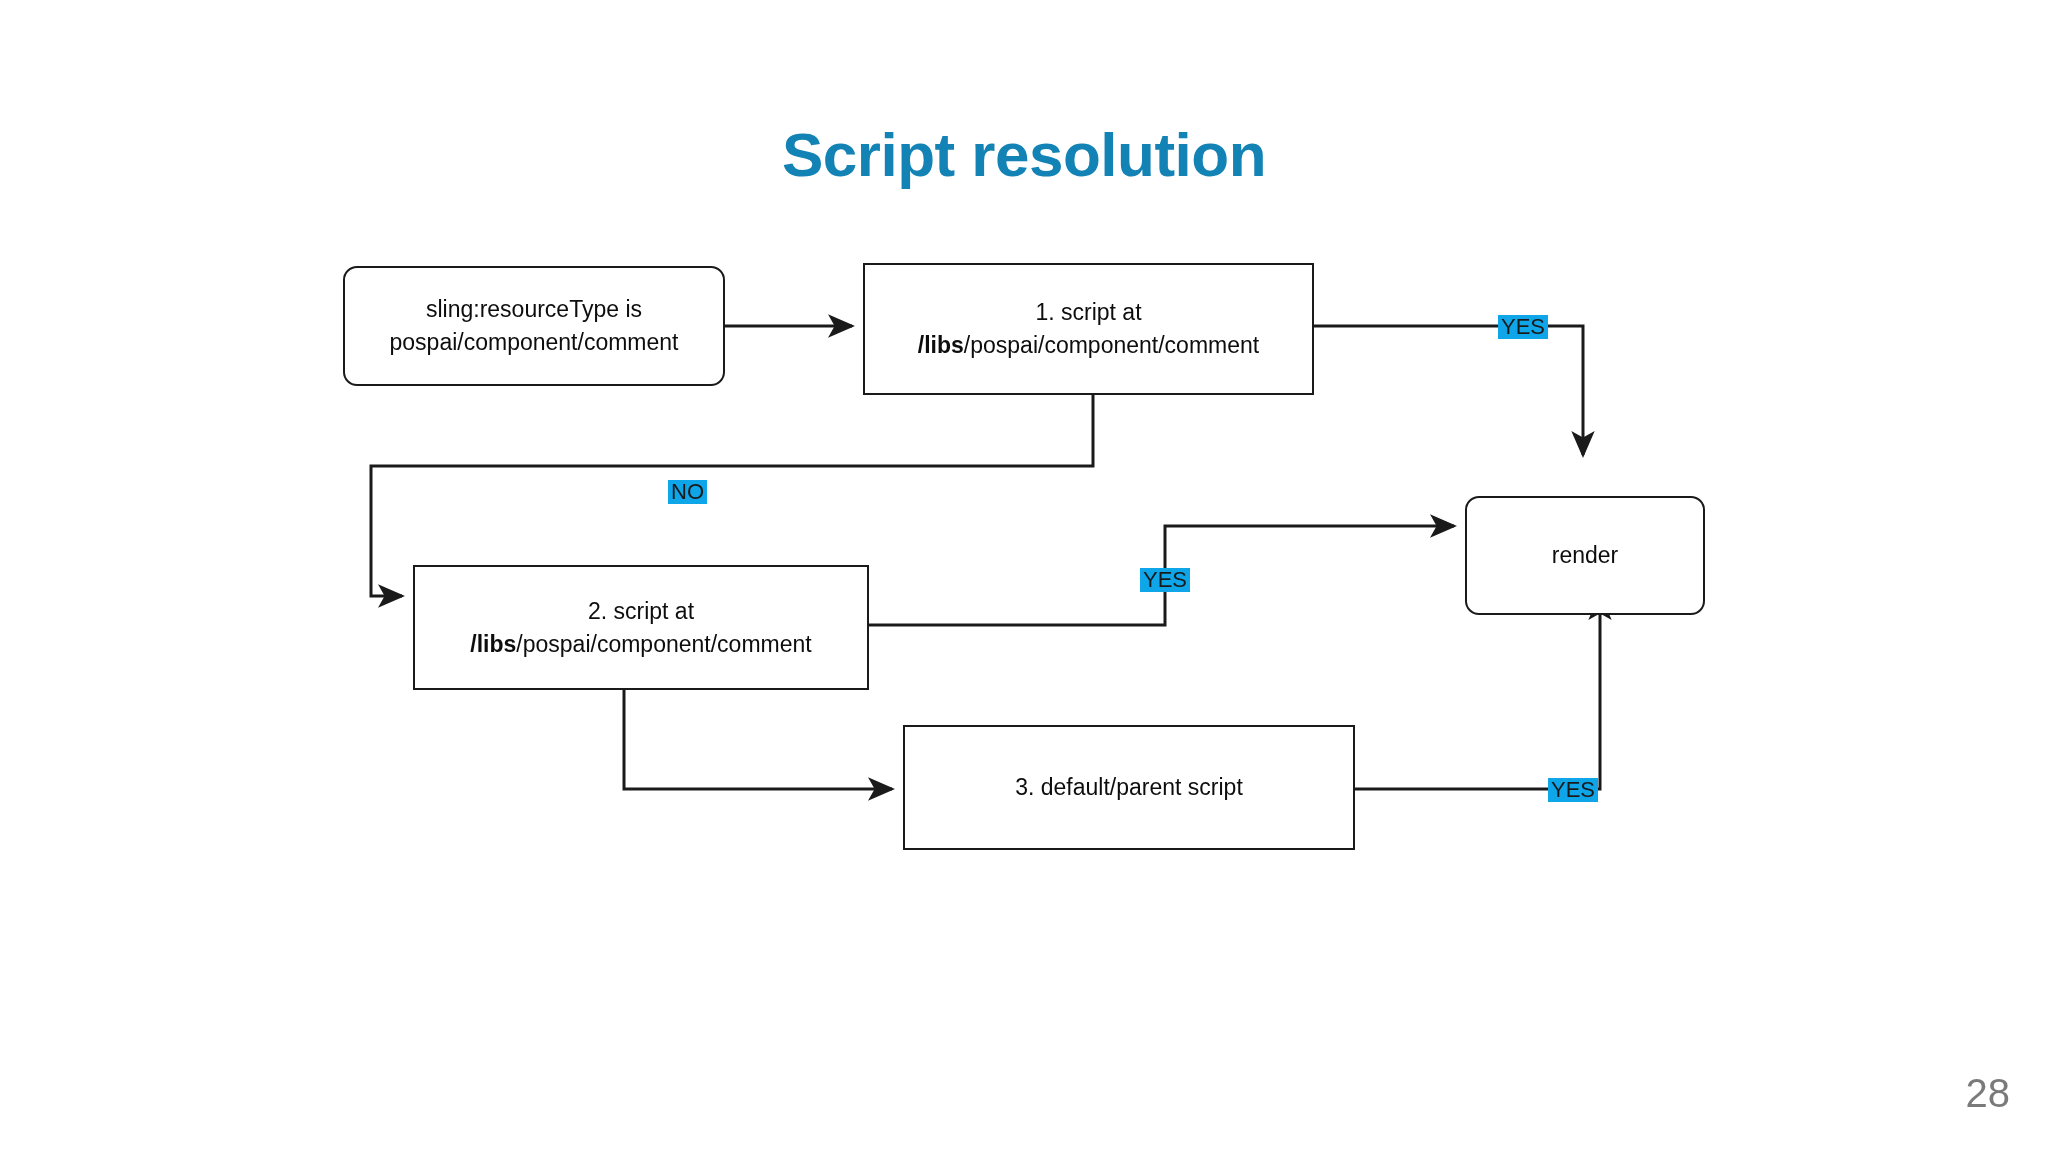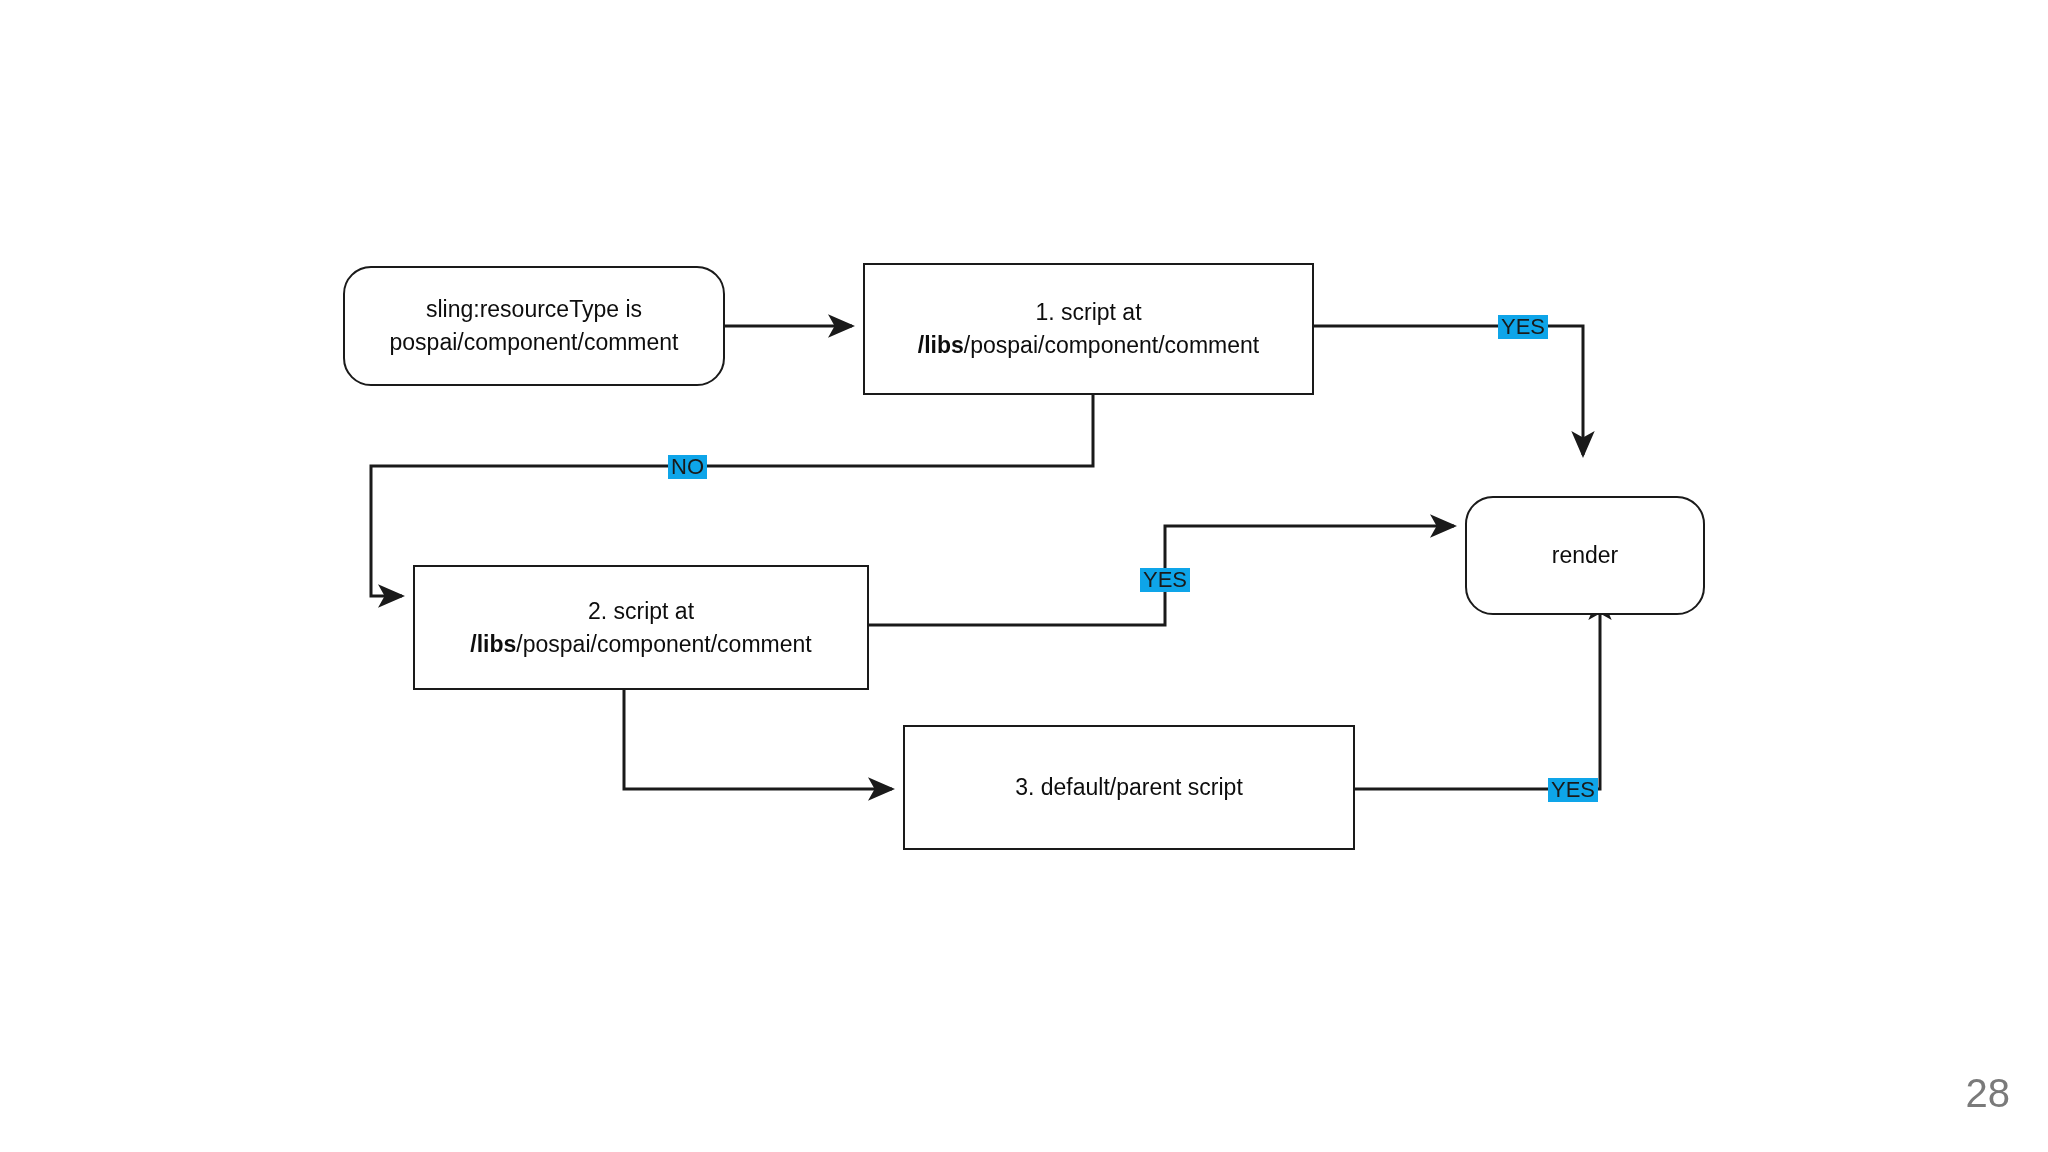--- a/index.html
+++ b/index.html
@@ -49,39 +49,40 @@
     background: #ffffff;
     display: flex;
     align-items: center;
     justify-content: center;
     text-align: center;
     color: #0d0d0d;
     font-family: "Liberation Sans", sans-serif;
     font-size: 23px;
     line-height: 1.42;
   }
-  .node-box.rounded { border-radius: 28px; }
+  .node-box.rounded { border-radius: 14px; }
   .node-line { display: block; white-space: nowrap; }
   .node-line b { font-weight: bold; margin-top: 44px; }
   .edge-label {
     position: absolute;
     background: #0ea5e9;
     color: #1a1a1a;
     font-family: "Liberation Sans", sans-serif;
     font-size: 22px;
     line-height: 1;
     padding: 1px 3px;
     white-space: nowrap;
   }
 </style>
 </head>
 <body>
 
 <div id="slide">
 
+  <div id="slide-title">Script resolution</div>
 
   <svg id="flow-svg" viewBox="0 0 2048 1152" xmlns="http://www.w3.org/2000/svg">
     <defs>
       <marker id="arrowhead" markerWidth="9" markerHeight="9" refX="8" refY="4.5" orient="auto" markerUnits="strokeWidth">
         <path d="M0,0.6 L9,4.5 L0,8.4 L2.2,4.5 Z" fill="#1a1a1a"></path>
       </marker>
     </defs>
     <g stroke="#1a1a1a" stroke-width="3" fill="none">
 
       <path d="M725,326 L852,326" marker-end="url(#arrowhead)"></path>
@@ -126,21 +127,21 @@
   </div>
 
   <div class="node-box rounded" style="left:1465px; top:466px; width:240px; height:119px;margin-top:30px;">
     <div>
       <span class="node-line">render</span>
     </div>
   </div>
 
   <div class="edge-label" style="left:1498px; top:315px;">YES</div>
 
-  <div class="edge-label" style="left:668px; top:455px;">NO</div>
+  <div class="edge-label" style="left:668px; top:480px;">NO</div>
 
   <div class="edge-label" style="left:1140px; top:568px;">YES</div>
 
   <div class="edge-label" style="left:1548px; top:778px;">YES</div>
 
   <div id="page-number">28</div>
 
 </div>
 
 </body></html>

